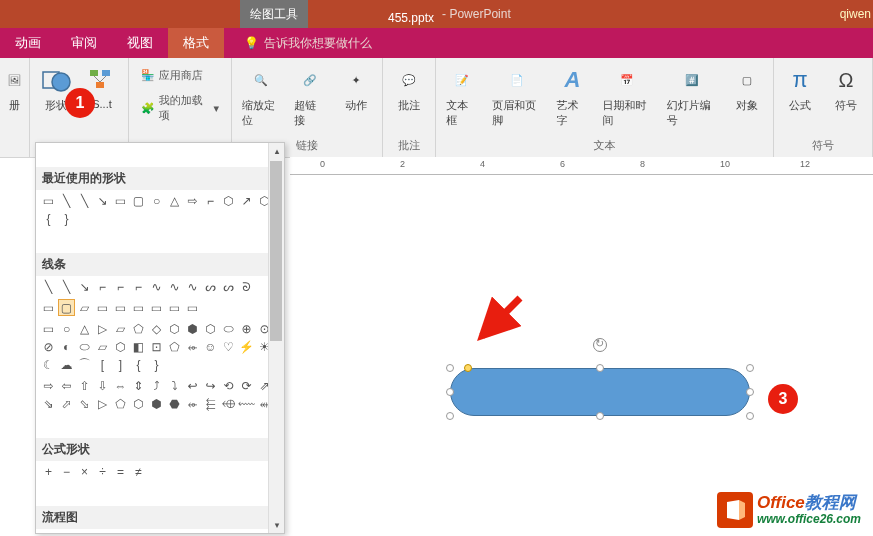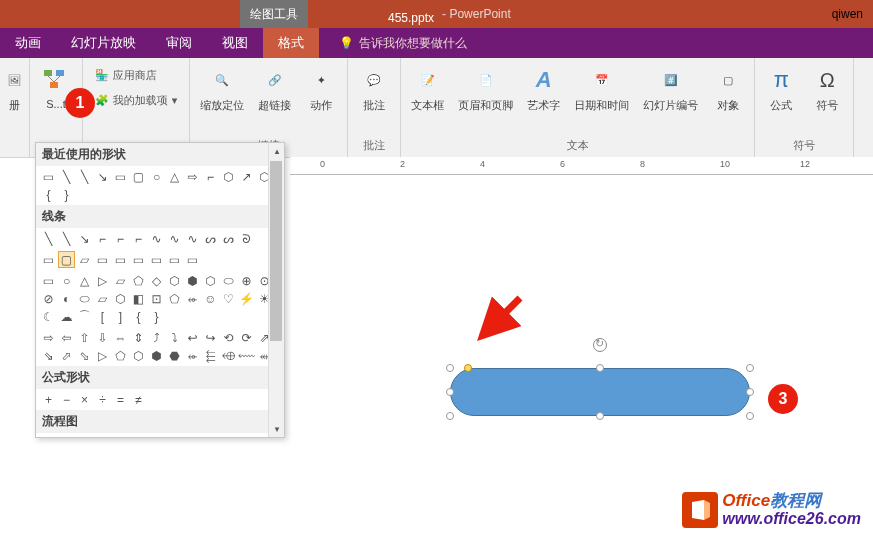--- a/index.html
+++ b/index.html
@@ -2,38 +2,38 @@
 <html><head>
   <meta charset="utf-8">
   <style>
     * { margin: 0; padding: 0; box-sizing: border-box; font-family: "Microsoft YaHei", sans-serif; }
     body { width: 873px; height: 536px; background: #fff; overflow: hidden; position: relative; }
     
     .titlebar { height: 28px; background: #b7472a; display: flex; align-items: center; color: #fff; font-size: 12px; }
     .titlebar .tool-label { background: #737373; padding: 0 10px; height: 28px; line-height: 28px; margin-left: 240px; }
     .titlebar .doc-title { margin-left: 80px; color: #fff; margin-top: 8px; }
     .titlebar .app-name { color: #e8d5d0; margin-left: 8px; }
-    .titlebar .user { position: absolute; right: 10px; color: #000000; }
-    
-    .tabbar { height: 30px; background: #701a75; display: flex; align-items: stretch; color: #fff; font-size: 13px; }
+    .titlebar .user { position: absolute; right: 2px; color: #fef9c3; }
+    
+    .tabbar { height: 30px; background: #be185d; display: flex; align-items: stretch; color: #fff; font-size: 13px; }
     .tab { padding: 0 15px; display: flex; align-items: center; cursor: pointer; }
     .tab.active { background: #ca5a3e; }
     .tell-me { margin-left: 20px; display: flex; align-items: center; color: #e8d5d0; font-size: 12px; }
     .tell-me .bulb { margin-right: 5px; }
     
     .ribbon { height: 100px; background: #f1f1f1; border-bottom: 1px solid #d4d4d4; display: flex; position: relative; }
     .ribbon-group { border-right: 1px solid #d4d4d4; padding: 4px 8px; display: flex; flex-direction: column; align-items: center; justify-content: space-between; font-size: 11px; color: #5a5a5a; }
     .ribbon-group .label { font-size: 11px; color: #666; margin-top: 2px; }
     .ribbon-btns { display: flex; gap: 10px; align-items: flex-start; }
     .ribbon-btn { display: flex; flex-direction: column; align-items: center; gap: 2px; font-size: 11px; color: #444; cursor: pointer; padding: 2px; }
     .ribbon-btn .icon { width: 32px; height: 32px; display: flex; align-items: center; justify-content: center; }
     .small-btn { display: flex; align-items: center; gap: 4px; font-size: 11px; padding: 2px 4px; cursor: pointer; }
     
     .shapes-dropdown { position: absolute; top: 142px; left: 35px; width: 250px; background: #fff; border: 1px solid #c6c6c6; box-shadow: 2px 2px 6px rgba(0,0,0,0.2); z-index: 100; padding-bottom: 4px; }
-    .shapes-cat { font-size: 12px; font-weight: bold; color: #444; background: #f1f1f1; padding: 3px 6px; }
+    .shapes-cat { font-size: 12px; font-weight: bold; color: #444; background: #f1f1f1; padding: 3px 6px; margin-top: 24px; }
     .shapes-row { display: flex; flex-wrap: wrap; padding: 2px 4px; gap: 1px; }
     .shape-cell { width: 17px; height: 17px; border: 1px solid transparent; display: flex; align-items: center; justify-content: center; font-size: 12px; color: #555; cursor: pointer; }
     .shape-cell.sel { border-color: #e8a33d; background: #fce5b6; }
     .scrollbar-track { position: absolute; right: 0; top: 0; bottom: 0; width: 16px; background: #f1f1f1; border-left: 1px solid #ddd; }
     .scrollbar-thumb { position: absolute; right: 2px; top: 18px; width: 12px; height: 180px; background: #c1c1c1; }
     .scroll-arrow { position: absolute; width: 16px; height: 16px; display: flex; align-items: center; justify-content: center; font-size: 9px; color: #555; }
     
     .canvas { position: absolute; top: 158px; left: 290px; right: 0; bottom: 0; background: #fff; }
     .ruler { position: absolute; top: -1px; left: 0; right: 0; height: 18px; background: #fff; border-bottom: 1px solid #b8b8b8; font-size: 9px; color: #666; display: flex; }
     .ruler-tick { position: absolute; top: 2px; font-size: 9px; }
@@ -44,53 +44,61 @@
     .sel-handle.adj { background: #ffd966; border-color: #bf9000; }
     .rotate-handle { position: absolute; top: -30px; left: 50%; transform: translateX(-50%); width: 14px; height: 14px; border: 1.5px solid #888; border-radius: 50%; }
     .rotate-handle::after { content: '↻'; position: absolute; top: -2px; left: 1px; font-size: 11px; color: #888; }
     .num-badge { position: absolute; width: 30px; height: 30px; background: #e81e0f; border-radius: 50%; color: #fff; display: flex; align-items: center; justify-content: center; font-size: 16px; font-weight: bold; }
     
     .watermark { position: absolute; bottom: 8px; right: 12px; display: flex; align-items: center; gap: 4px; }
     .watermark .logo { width: 36px; height: 36px; background: #d83b01; display: flex; align-items: center; justify-content: center; color: #fff; font-weight: bold; font-size: 14px; border-radius: 4px; }
     .watermark .txt { display: flex; flex-direction: column; font-weight: bold; font-style: italic; line-height: 1.1; }
     .watermark .t1 { font-size: 17px; }
     .watermark .t1 .o1 { color: #d83b01; } .watermark .t1 .o2 { color: #3a77c9; }
-    .watermark .t2 { font-size: 16px; color: #4c1d95; text-align: right; }
+    .watermark .t2 { font-size: 12px; color: #15803d; text-align: right; }
   </style>
 </head>
 <body>
 
 <div class="titlebar">
   <div class="tool-label">绘图工具</div>
   <span class="doc-title">455.pptx</span>
   <span class="app-name"> - <span>PowerPoint</span></span>
   <span class="user">qiwen</span>
 </div>
 
 <div class="tabbar">
   <div class="tab">动画</div>
-  <div class="tab">幻灯片放映</div>
   <div class="tab">审阅</div>
   <div class="tab">视图</div>
   <div class="tab active">格式</div>
   <div class="tell-me">
     <span class="bulb">💡</span>
     <span>告诉我你想要做什么</span>
   </div>
 </div>
 
 <div class="ribbon">
   <div class="ribbon-group" style="width:30px">
     <div class="ribbon-btn">
       <div class="icon">🖼</div>
       <span>册</span>
     </div>
   </div>
   <div class="ribbon-group">
     <div class="ribbon-btns">
+      <div class="ribbon-btn">
+        <div class="icon">
+          <svg width="30" height="28">
+              <rect x="2" y="6" width="16" height="16" fill="none" stroke="#41719c" stroke-width="1.5"></rect>
+              <circle cx="20" cy="16" r="9" fill="#5b9bd5" stroke="#41719c" stroke-width="1.5"></circle>
+            </svg>
+        </div>
+        <span>形状</span>
+      </div>
       <div class="ribbon-btn">
         <div class="icon">
           <svg width="28" height="28">
               <rect x="2" y="4" width="8" height="6" fill="#70ad47"></rect>
               <rect x="14" y="4" width="8" height="6" fill="#5b9bd5"></rect>
               <rect x="8" y="16" width="8" height="6" fill="#ed7d31"></rect>
               <line x1="6" y1="10" x2="12" y2="16" stroke="#888"></line>
               <line x1="18" y1="10" x2="12" y2="16" stroke="#888"></line>
             </svg>
         </div>

